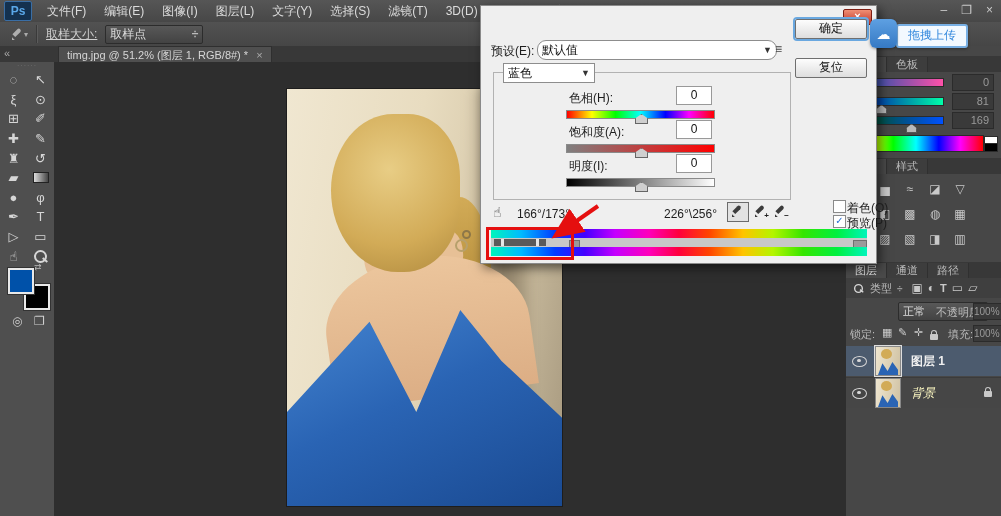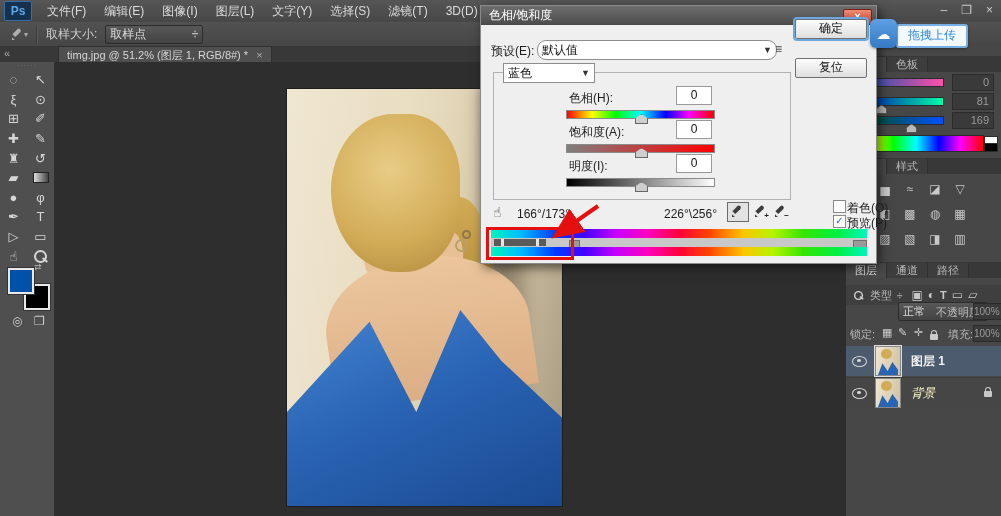--- a/index.html
+++ b/index.html
@@ -139,21 +139,21 @@
       <span>–</span>
       <span>❐</span>
       <span>×</span>
     </div>
   </div>
 
   <div class="abs optionsbar">
     <span class="dropper" style="filter:invert(0.85);margin-left:10px;"></span>
     <span style="color:#aaa;font-size:8px;">▾</span>
     <span class="vsep"></span>
-    <span style="color:#cfcfcf;">取样大小:</span>
+    <span style="color:#cfcfcf;text-decoration:underline;">取样大小:</span>
     <div class="dd-dark" style="width:88px;margin-left:8px;">
       <span>取样点</span>
       <span class="stp">÷</span>
     </div>
     <span class="abs workspace">基本功能</span>
   </div>
 
   <div class="abs tabbar">
     <span style="position:absolute;left:4px;top:1px;color:#a9a9a9;font-size:11px;">«</span>
     <div class="doctab">
@@ -251,21 +251,21 @@
     <span class="adjicon" style="left:29px;top:186px;">▨</span>
     <span class="adjicon" style="left:54px;top:186px;">▧</span>
     <span class="adjicon" style="left:79px;top:186px;">◨</span>
     <span class="adjicon" style="left:104px;top:186px;">▥</span>
 
     <div class="ptabs" style="top:216px;">
       <span class="ptab sel">图层</span>
       <span class="ptab">通道</span>
       <span class="ptab">路径</span>
     </div>
-    <div class="abs" style="left:0;top:232px;width:156px;height:20px;background:#3f3f3f;display:flex;align-items:center;gap:5px;padding-left:6px;box-sizing:border-box;margin-top:7px;">
+    <div class="abs" style="left:0;top:232px;width:156px;height:20px;background:#3f3f3f;display:flex;align-items:center;gap:5px;padding-left:6px;box-sizing:border-box;">
       <span class="t-zoom" style="transform:scale(.7);"></span>
       <span style="color:#bbb;font-size:11px;">类型</span>
       <span style="color:#999;font-size:10px;font-weight:bold;">÷</span>
       <span style="color:#c9c9c9;margin-left:4px;">▣</span>
       <span style="color:#c9c9c9;">◐</span>
       <span style="color:#c9c9c9;font-size:11px;font-weight:bold;">T</span>
       <span style="color:#c9c9c9;">▭</span>
       <span style="color:#c9c9c9;">▱</span>
     </div>
     <div class="dd-dark abs" style="left:4px;top:256px;width:80px;margin-left:48px;">
@@ -288,21 +288,20 @@
     </div>
     <div class="lrow" style="top:331px;background:#464646;border-top:1px solid #3b3b3b;">
       <span class="eye" style="margin:0 8px 0 6px;"></span>
       <span class="thumbimg"></span>
       <span style="margin-left:10px;color:#fef9c3;font-style:italic;">背景</span>
       <span style="margin-left:auto;margin-right:10px;"><span class="locksh"></span></span>
     </div>
   </div>
 
   <div class="abs dialog">
-    <div class="dtitle">色相/饱和度</div>
     <div class="dclose">×</div>
 
     <span class="dlabel" style="left:10px;top:37px;">预设(E):</span>
     <div class="wsel" style="left:56px;top:34px;width:230px;height:18px;border-radius:9px;">
       <span>默认值</span>
       <span class="ar">▼</span>
     </div>
     <span class="dlabel" style="left:294px;top:36px;color:#444;">≡</span>
     <div class="dbtnmain focusring" style="left:314px;top:13px;font-family:Liberation Serif, serif;">确定</div>
     <div class="dbtnmain" style="left:314px;top:52px;">复位</div>

